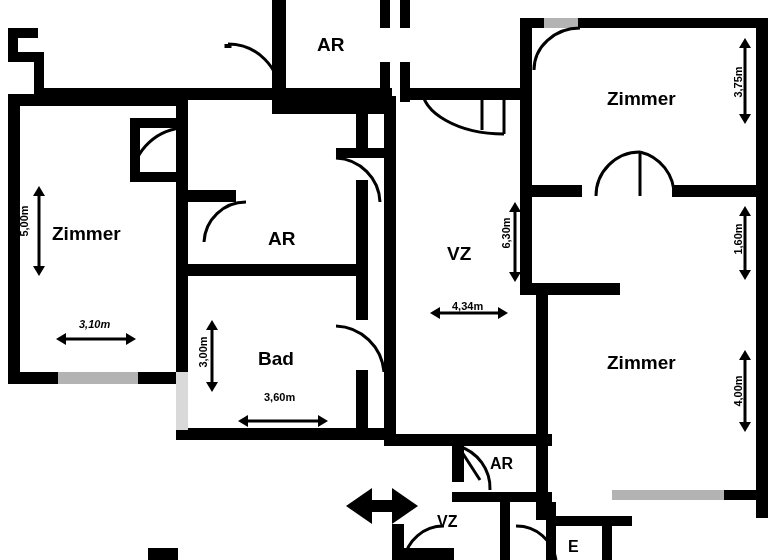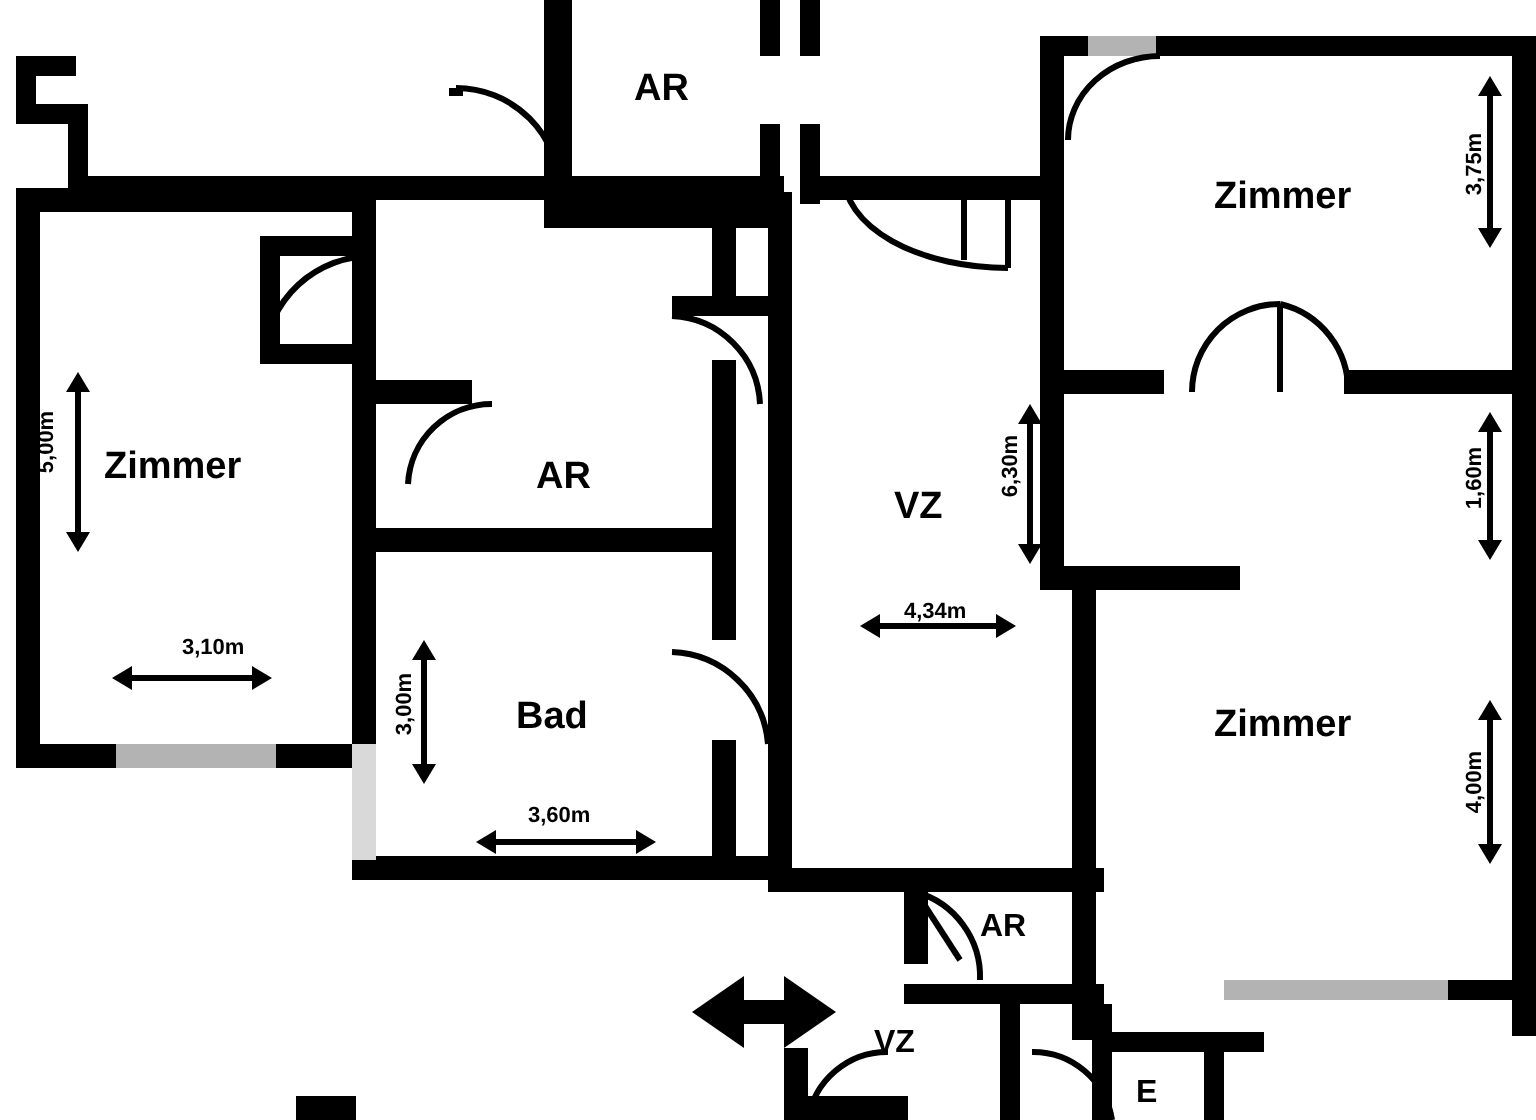--- a/index.html
+++ b/index.html
@@ -189,22 +189,22 @@
   <div class="label rm" style="left:52px;top:223px;">Zimmer</div>
   <div class="label rm" style="left:268px;top:228px;">AR</div>
   <div class="label rm" style="left:447px;top:243px;">VZ</div>
   <div class="label rm" style="left:258px;top:348px;">Bad</div>
   <div class="label rm" style="left:607px;top:352px;">Zimmer</div>
   <div class="label rm-sm" style="left:490px;top:455px;">AR</div>
   <div class="label rm-sm" style="left:437px;top:513px;">VZ</div>
   <div class="label rm-sm" style="left:568px;top:538px;">E</div>
 
   <div class="dim vert" style="left:8px;top:215px;transform:rotate(-90deg);">5,00m</div>
-  <div class="dim" style="left:91px;top:318px;">3,10m</div>
+  <div class="dim" style="left:79px;top:318px;font-style:italic;">3,10m</div>
   <div class="dim vert" style="left:187px;top:346px;transform:rotate(-90deg);">3,00m</div>
-  <div class="dim" style="left:264px;top:402px;">3,60m</div>
+  <div class="dim" style="left:264px;top:391px;">3,60m</div>
   <div class="dim vert" style="left:490px;top:227px;transform:rotate(-90deg);">6,30m</div>
   <div class="dim" style="left:452px;top:300px;">4,34m</div>
   <div class="dim vert" style="left:722px;top:76px;transform:rotate(-90deg);">3,75m</div>
   <div class="dim vert" style="left:722px;top:233px;transform:rotate(-90deg);">1,60m</div>
   <div class="dim vert" style="left:722px;top:385px;transform:rotate(-90deg);">4,00m</div>
 
 </div>
 
 </body></html>

